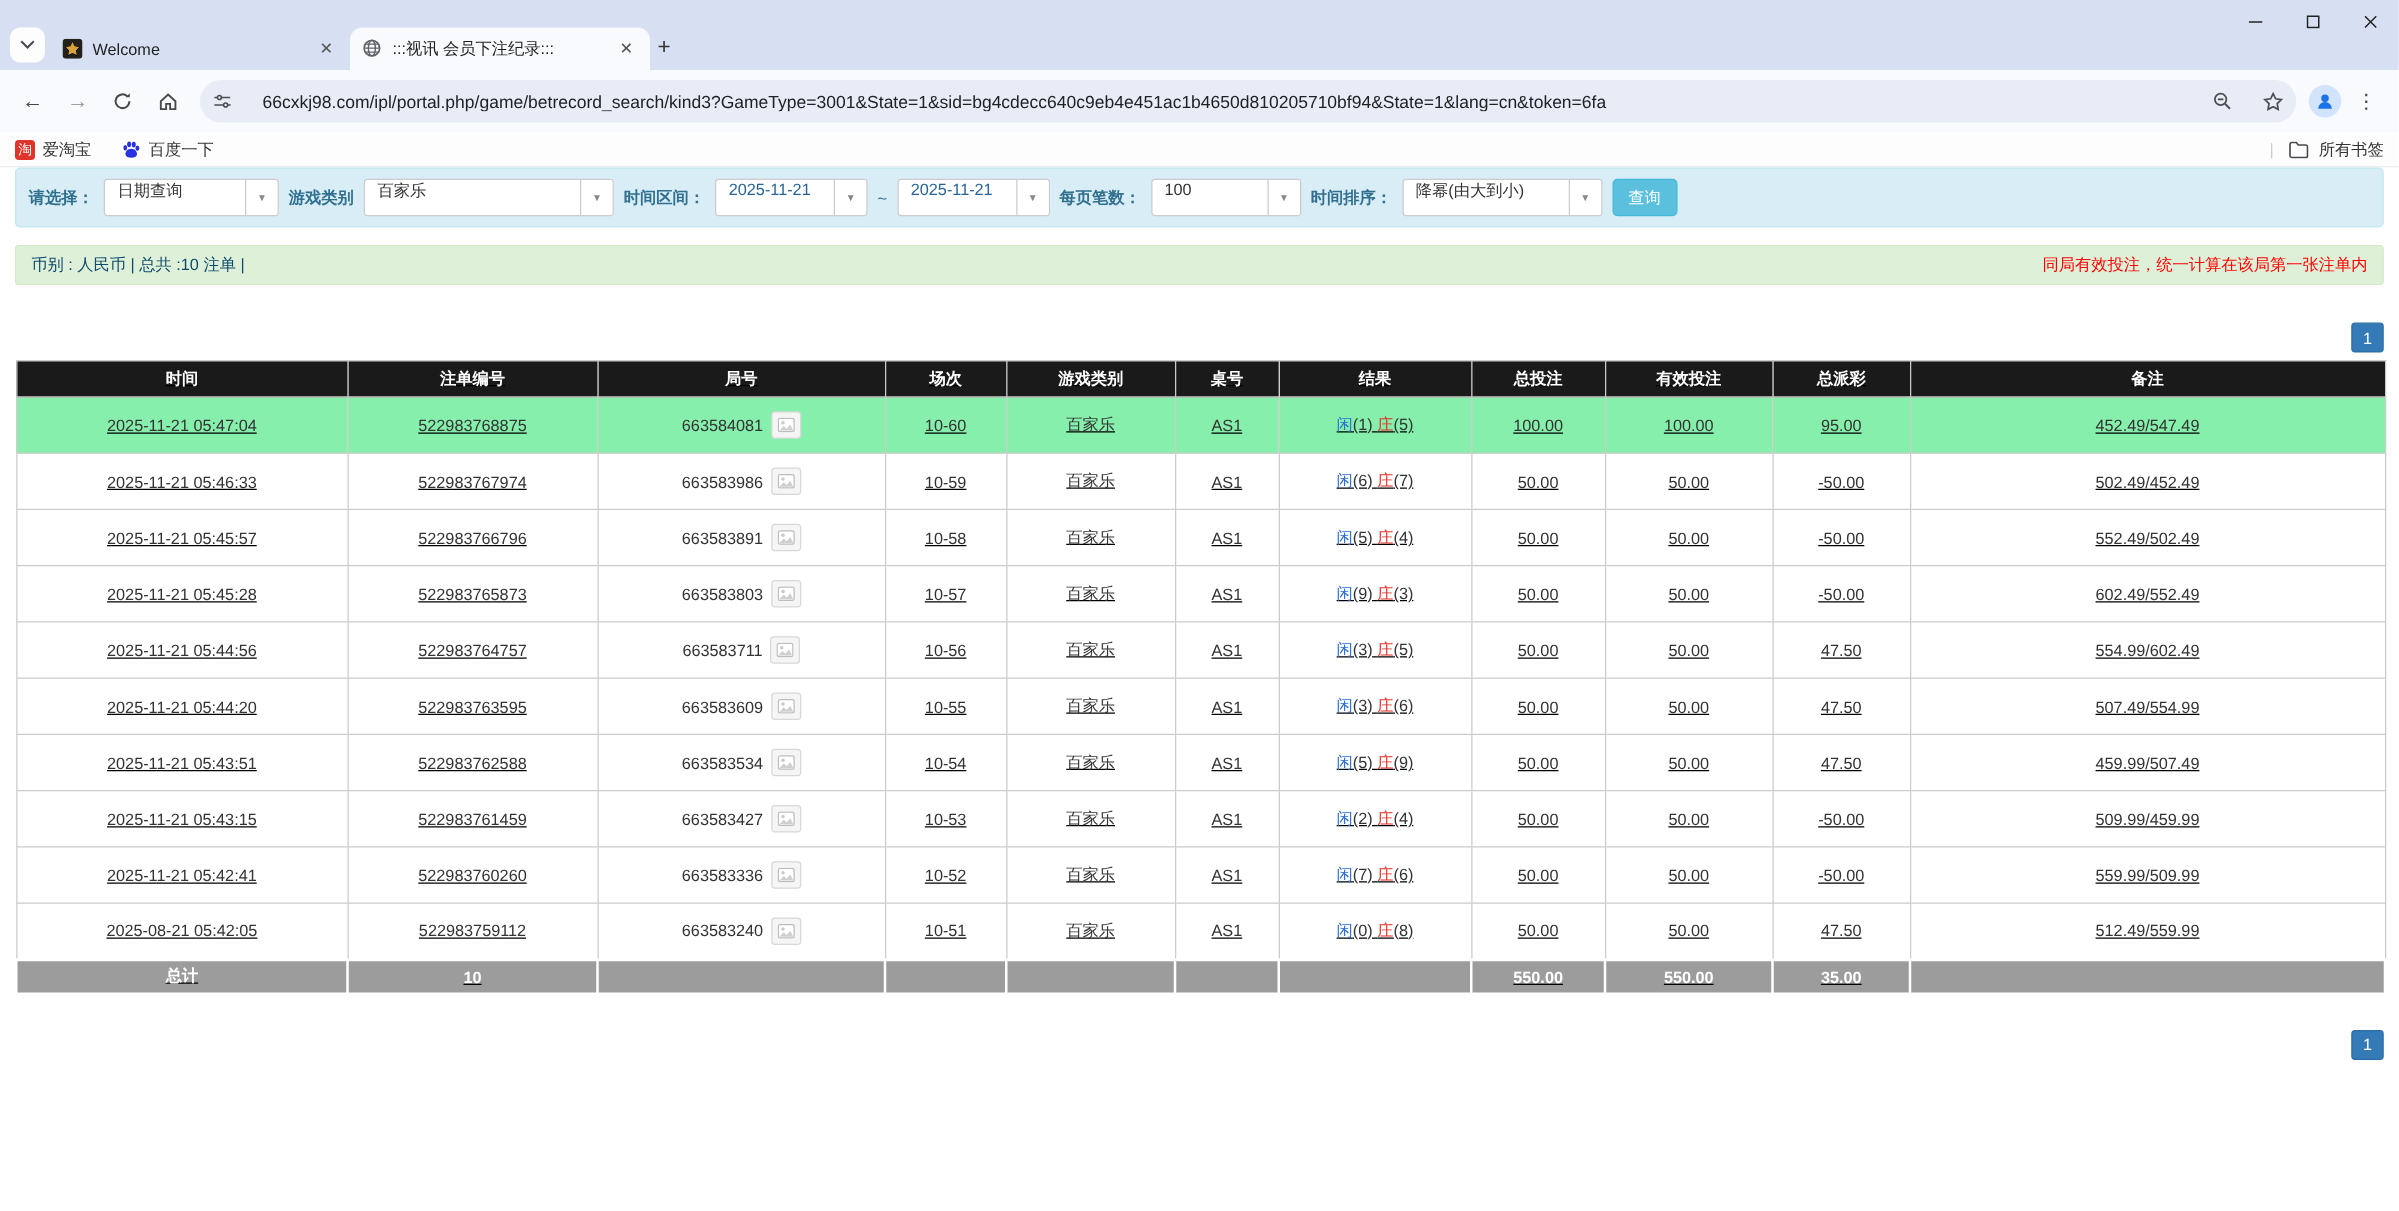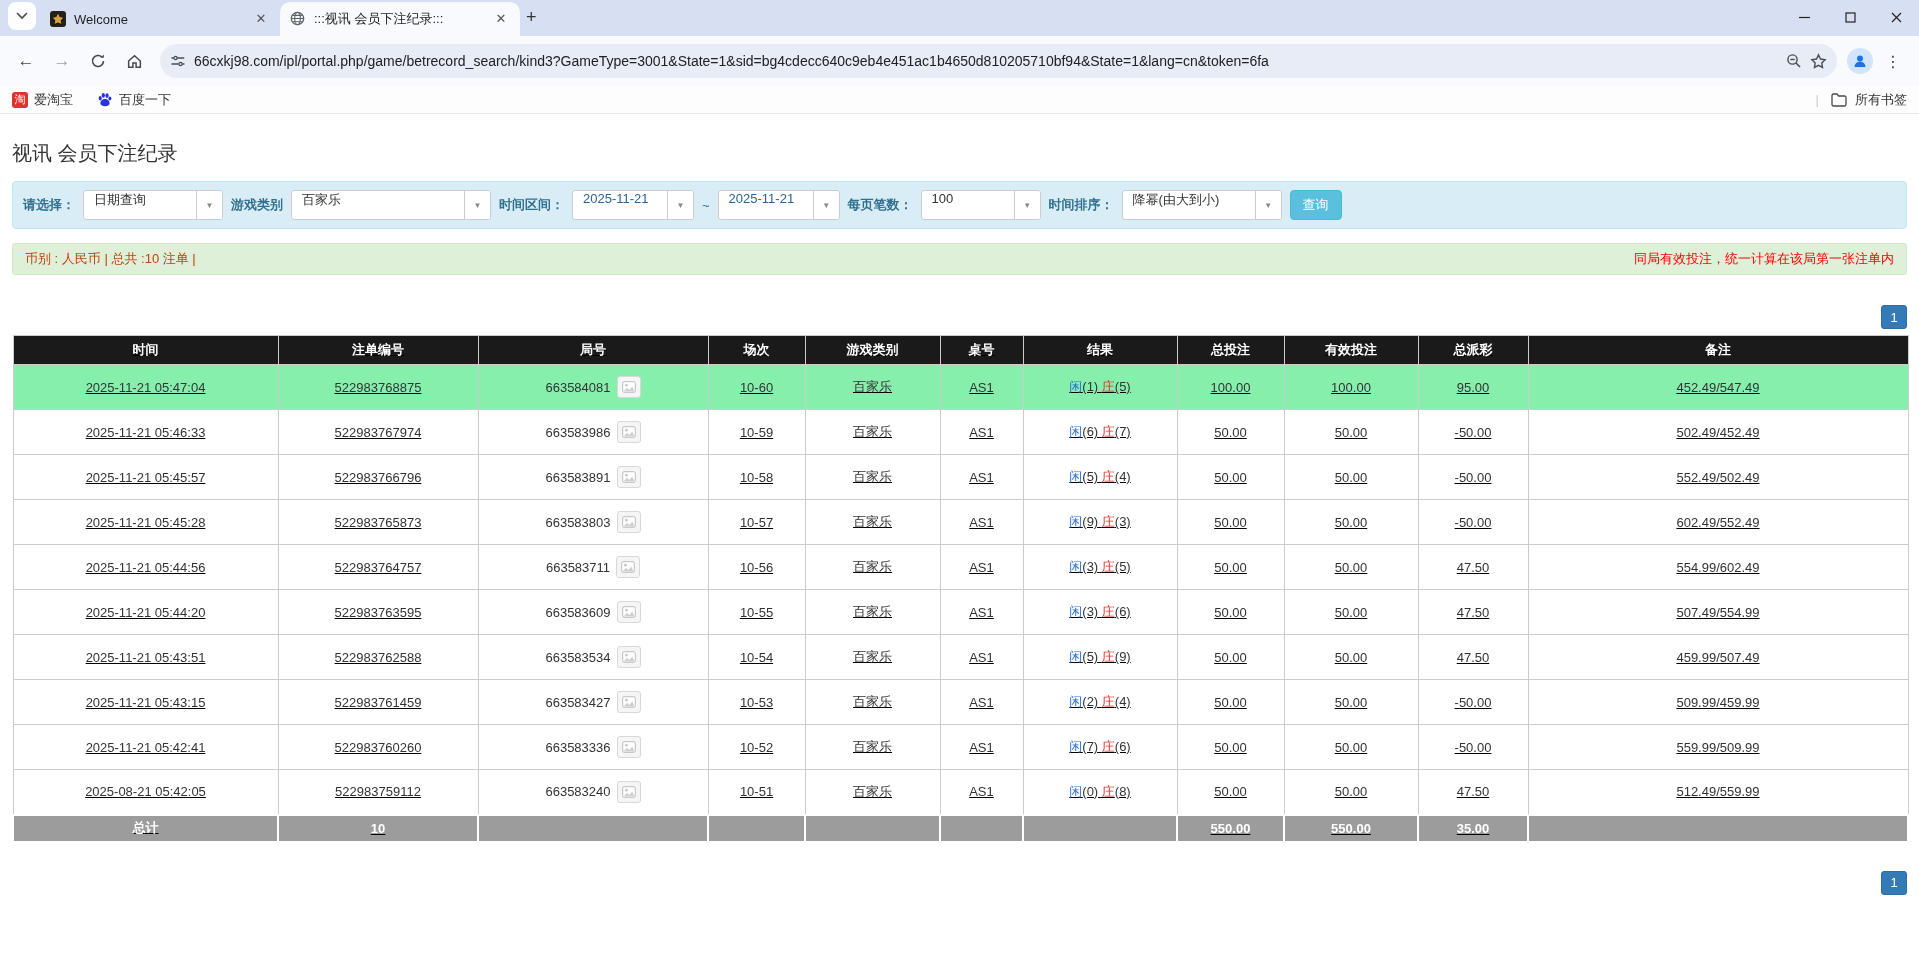--- a/index.html
+++ b/index.html
@@ -1,38 +1,38 @@
 <!DOCTYPE html>
 <html><head>
 <meta charset="utf-8">
 <style>
   * { margin:0; padding:0; box-sizing:border-box; }
   html,body { width:1919px; height:969px; overflow:hidden; background:#fff;
     font-family:"Liberation Sans","DejaVu Sans",sans-serif; }
 
   
-  .tabstrip { height:36px; background:#d7e0f3; display:flex; align-items:flex-end; position:relative; }
+  .tabstrip { height:56px; background:#d7e0f3; display:flex; align-items:flex-end; position:relative; }
   .tab-search { width:28px; height:28px; margin:0 4px 6px 8px; background:#fdfdfe; border-radius:8px;
     display:flex; align-items:center; justify-content:center; color:#444; }
   .tab { display:flex; align-items:center; gap:8px; width:240px; height:34px; padding:0 10px;
     border-radius:10px 10px 0 0; font-size:13px; color:#1f1f1f; }
   .tab.active { background:#f8fafd;margin-top:16px; }
   .tab .favicon { width:16px; height:16px; flex:0 0 16px; }
   .tab .tlabel { flex:1; white-space:nowrap; overflow:hidden; }
   .tab .tclose { color:#555; font-size:13px; width:18px; height:18px; line-height:18px; text-align:center; border-radius:50%; }
   .newtab { font-size:18px; color:#333; margin:0 0 8px 6px; }
   .wincontrols { position:absolute; right:0; top:0; height:34px; display:flex; }
   .wbtn { width:46px; height:34px; display:flex; align-items:center; justify-content:center; font-size:12px; color:#222; }
 
   .toolbar { height:50px; background:#f8fafd; display:flex; align-items:center; padding:0 10px; gap:4px; }
   .navbtn { width:32px; height:32px; display:flex; align-items:center; justify-content:center;
     font-size:17px; color:#45484d; border-radius:50%; }
   .navbtn.fwd { color:#9aa0a6; }
   .omnibox { flex:1; height:34px; background:#e7ecf7; border-radius:17px; margin:0 6px;
-    display:flex; align-items:center; padding:0 10px; gap:8px; }
+    display:flex; align-items:center; padding:0 10px; gap:24px; }
   .omni-url { flex:1; font-size:14px; color:#202124; white-space:nowrap; overflow:hidden; }
   .omni-icon { color:#4a4d52; display:flex; align-items:center; }
   .avatar { width:26px; height:26px; border-radius:50%; background:#d2e3fc; display:flex; align-items:center; justify-content:center; }
   .menu3 { font-size:16px; color:#444; padding:0 8px; }
 
   .bookmarks { height:28px; background:#fdfdfe; border-bottom:1px solid #e8e8e8;
     display:flex; align-items:center; padding:0 12px; font-size:13px; color:#333; }
   .bm { display:flex; align-items:center; gap:6px; margin-right:24px; }
   .bm-ico-taobao { width:16px; height:16px; background:#e0342b; color:#fff; border-radius:3px;
     font-size:11px; display:flex; align-items:center; justify-content:center; }
@@ -51,21 +51,21 @@
     display:flex; align-items:flex-start; overflow:hidden; }
   .sel-val { padding:0 10px; font-size:13px; color:#333; flex:1; white-space:nowrap; }
   .sel-val.date { color:#2a6496; }
   .sel-arrow { width:26px; align-self:stretch; border-left:1px solid #ccc; display:flex;
     align-items:center; justify-content:center; font-size:8px; color:#888; background:#fff; }
   .btn-search { background:#5bc0de; color:#fff; border:1px solid #46b8da; border-radius:4px;
     height:30px; padding:0 12px; font-size:13px; display:flex; align-items:center; }
 
   .summarybar { margin:14px 12px 0 12px; background:#dff0d8; border:1px solid #d6e9c6; border-radius:3px;
     height:32px; display:flex; align-items:center; justify-content:space-between; padding:0 12px; font-size:13px; }
-  .summary-left { color:#c2410c; }
+  .summary-left { color:#0c4a6e; }
   .summary-right { color:#f00; }
 
   .pagerow { margin:30px 12px 6px 12px; display:flex; justify-content:flex-end; }
   .pagebtn { min-width:26px; height:24px; background:#337ab7; color:#fff; border:1px solid #2e6da4;
     border-radius:3px; font-size:13px; display:flex; align-items:center; justify-content:center; }
 
   table.bets { width:1895px; margin:0 12px; border-collapse:collapse; table-layout:fixed; font-size:13px;text-decoration:underline; }
   table.bets th { background:#1a1a1a; color:#fff; font-weight:bold; height:29px;
     border:1px solid #cccccc; text-align:center; font-size:13px; }
   table.bets td { border:1px solid #ccc; height:45px; text-align:center; color:#333; background:#fff; }
@@ -209,21 +209,20 @@
       <svg width="16" height="14" viewBox="0 0 16 14">
           <path d="M1 2.5A1.5 1.5 0 0 1 2.5 1h3.6l1.5 2h6A1.4 1.4 0 0 1 15 4.4v7.1A1.5 1.5 0 0 1 13.5 13h-11A1.5 1.5 0 0 1 1 11.5z" fill="none" stroke="#45484d" stroke-width="1.3"></path>
         </svg>
     </span>
     <span>所有书签</span>
   </div>
 </div>
 
 <div class="content">
 
-  <div class="page-title">视讯 会员下注纪录</div>
 
   <div class="filterbar">
     <span class="flabel">请选择：</span>
     <span class="select" style="width:140px">
       <span class="sel-val">日期查询</span>
       <span class="sel-arrow">▼</span>
     </span>
 
     <span class="flabel">游戏类别</span>
     <span class="select" style="width:200px">

